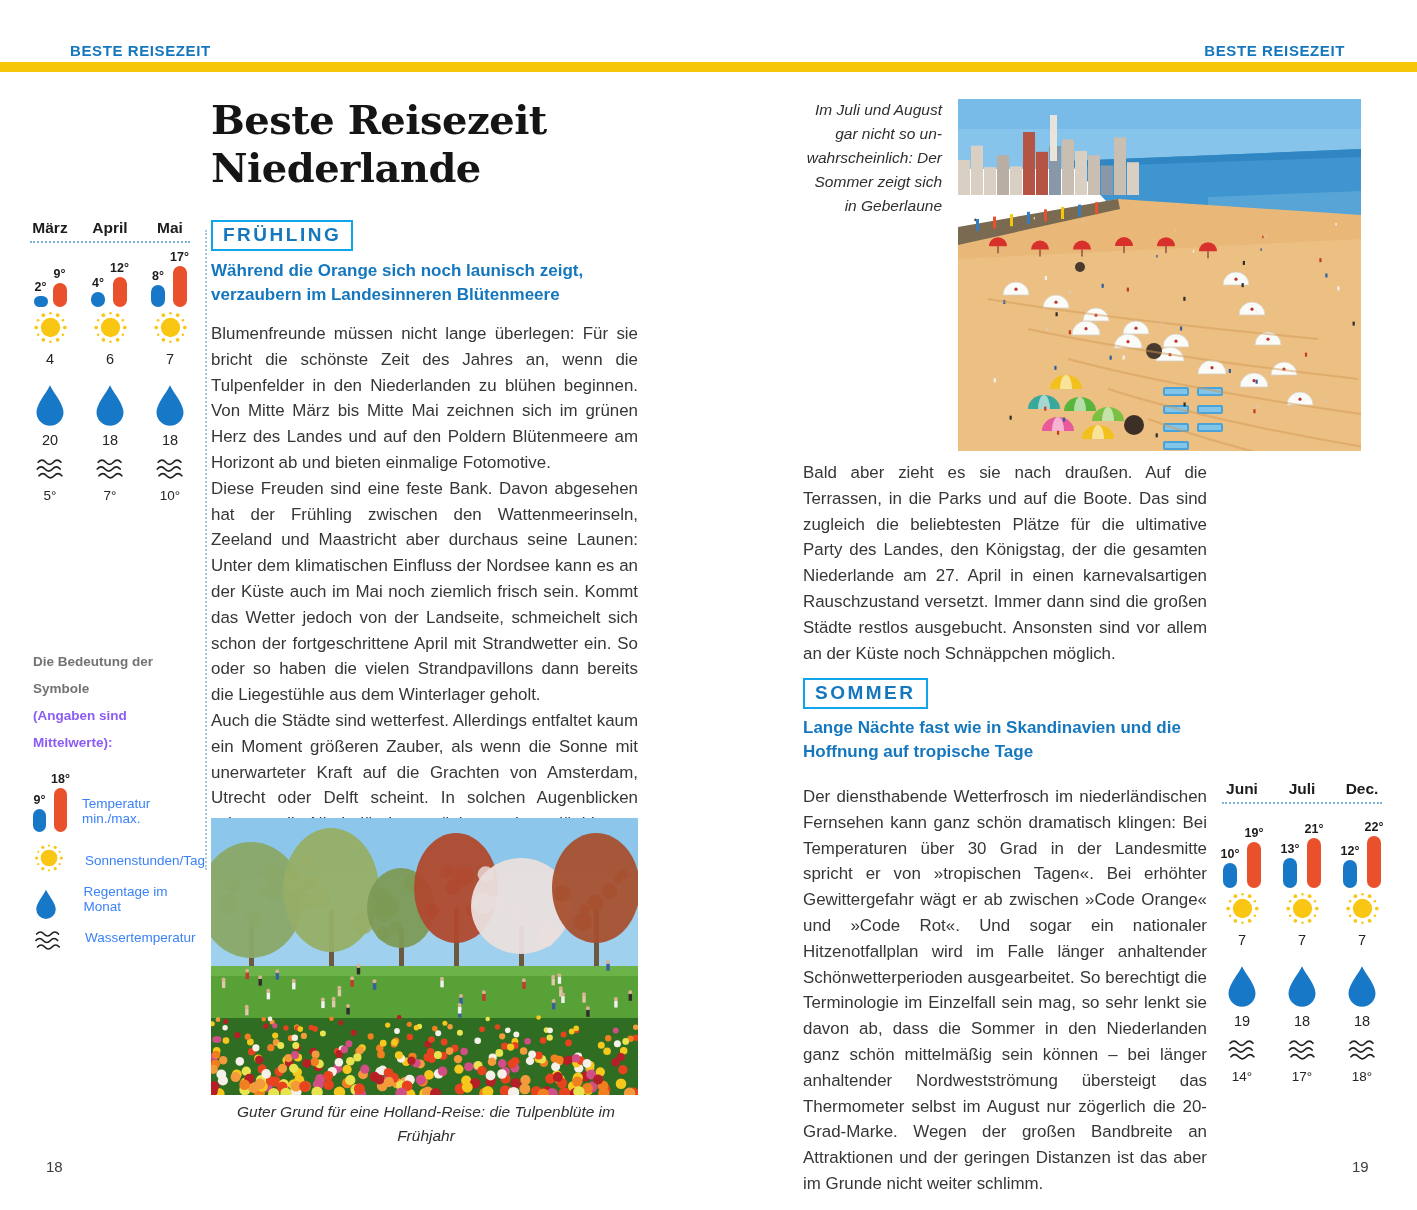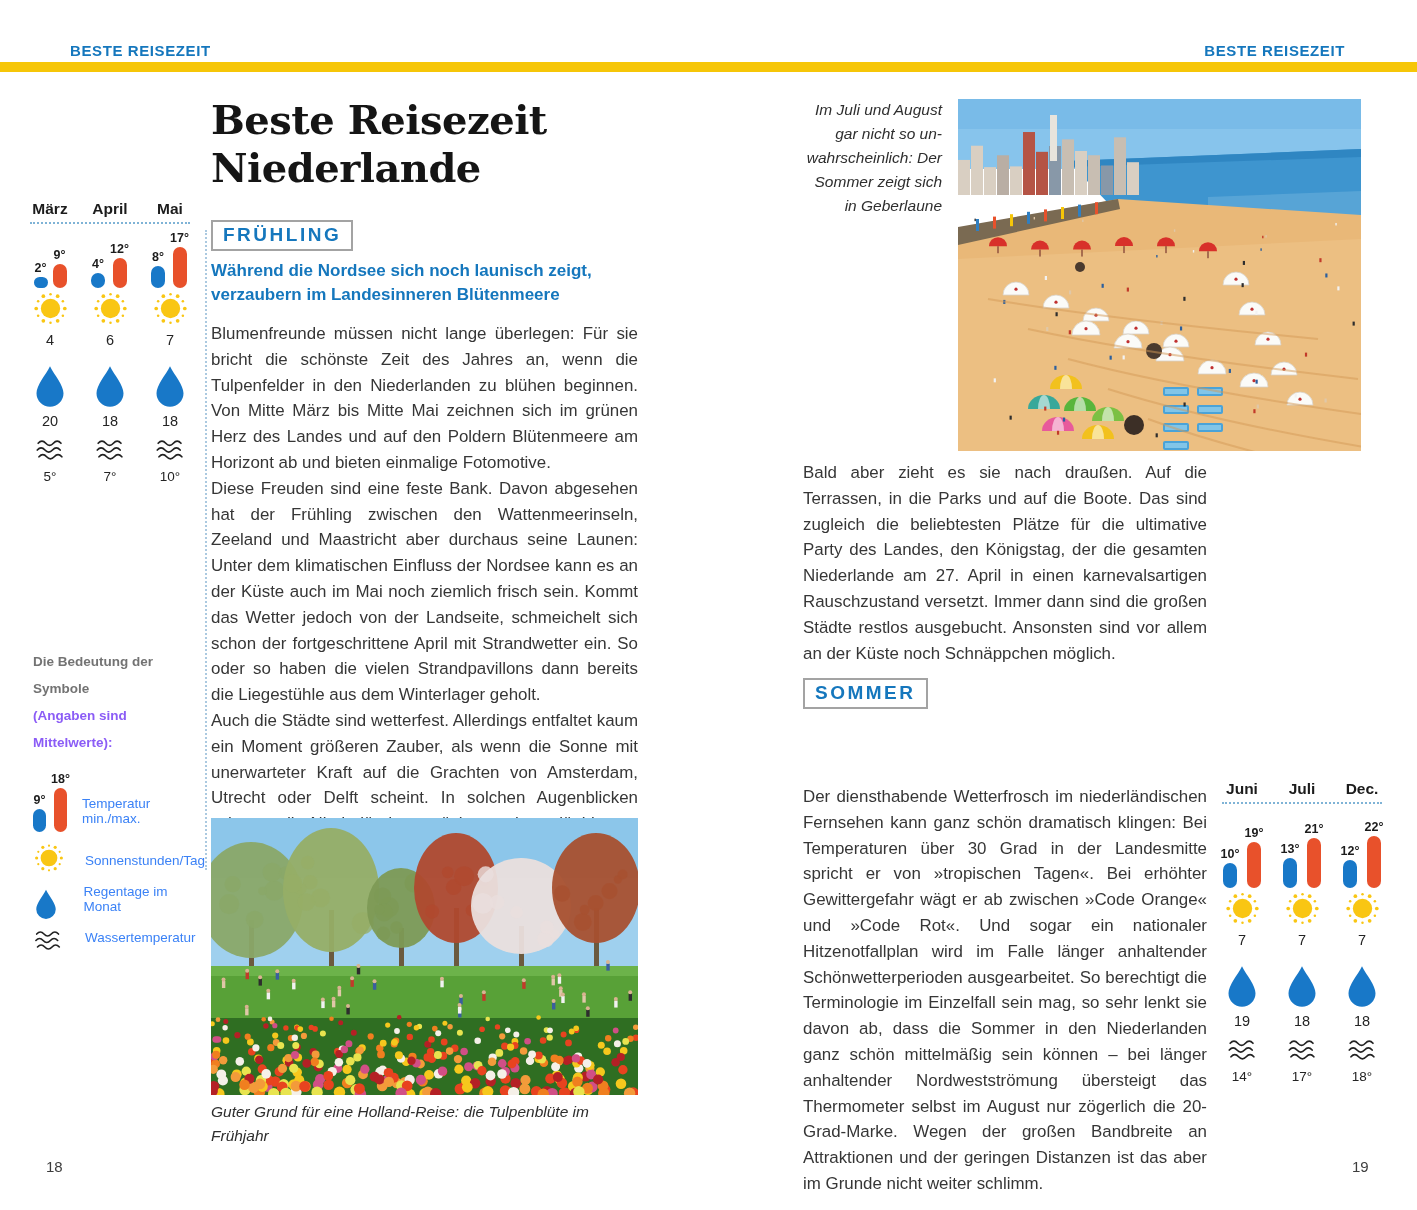--- a/index.html
+++ b/index.html
@@ -5,21 +5,21 @@
   html,body{margin:0;padding:0;background:#ffffff;}
   body{font-family:"Liberation Sans","DejaVu Sans",sans-serif;color:#343434;}
   .spread{position:relative;width:1417px;height:1210px;background:#ffffff;overflow:hidden;}
 
   .runhead{position:absolute;top:42px;font-size:15px;font-weight:bold;letter-spacing:.6px;color:#1577bd;}
   .rule-yellow{position:absolute;left:0;top:62px;width:1417px;height:10px;background:#f6c608;}
 
   .page-title{position:absolute;left:211px;top:96px;width:460px;font-family:"DejaVu Serif","Liberation Serif",serif;
     font-weight:bold;font-size:40px;line-height:48px;color:#151515;letter-spacing:-.5px;}
 
-  .badge{position:absolute;display:inline-block;border:2px solid #a3a3a3;color:#1577bd;font-weight:bold;
+  .badge{position:absolute;display:inline-block;border:2px solid #0ea5e9;color:#1577bd;font-weight:bold;
     font-size:19px;letter-spacing:2.5px;padding:2px 10px 3px;background:#fff;}
   .subtitle{position:absolute;width:432px;font-weight:bold;font-size:17px;line-height:24px;color:#1577bd;white-space:pre-line;}
   .para{margin:0;text-align:justify;font-size:16.9px;line-height:25.8px;color:#363636;hyphens:auto;-webkit-hyphens:auto;}
   .textcol{position:absolute;}
 
   .caption{position:absolute;font-style:italic;font-size:15.5px;color:#2e2e2e;line-height:24px;}
   .caption-right{text-align:right;white-space:pre-line;}
 
   .pagenum{position:absolute;font-size:15px;color:#3d3d3d;}
 
@@ -52,21 +52,21 @@
 
   <div class="runhead" style="left:70px;">BESTE REISEZEIT</div>
   <div class="runhead" style="right:72px;">BESTE REISEZEIT</div>
   <div class="rule-yellow"></div>
 
   <div class="page-title" style="white-space:pre-line;">Beste Reisezeit
 Niederlande</div>
 
   <div class="vdots" style="left:205px;top:230px;height:640px;"></div>
 
-  <div class="w-wrap" style="left:20px;top:200px;" id="weather-left">
+  <div class="w-wrap" style="left:20px;top:219px;" id="weather-left">
       <div class="w-months">
         <span>März</span>
         <span>April</span>
         <span>Mai</span>
       </div>
       <div class="w-dotted"></div>
       <div class="w-grid">
         <div class="w-col">
       <div class="w-temp" style="height:64px;">
             <div class="w-stack">
@@ -196,21 +196,21 @@
               <path d="M3 13 q4.5 -5 9 0 q4.5 5 9 0 q4.5 -5 9 0" stroke="#222" stroke-width="2" fill="none" stroke-linecap="round"></path>
               <path d="M5 21 q4.5 -5 9 0 q4.5 5 9 0 q4.5 -5 9 0" stroke="#222" stroke-width="2" fill="none" stroke-linecap="round"></path>
             </svg>
           </div>
       <div class="w-num" style="height:20px;font-size:13.5px;">10°</div>
     </div>
       </div>
     </div>
 
   <div class="badge" style="left:211px;top:220px;">FRÜHLING</div>
-  <div class="subtitle" style="left:211px;top:259px;">Während die Nordsee sich noch launisch zeigt,
+  <div class="subtitle" style="left:211px;top:259px;">Während die Orange sich noch launisch zeigt,
 verzaubern im Landesinneren Blütenmeere</div>
 
   <div class="textcol" style="left:211px;top:321px;width:427px;">
     <p class="para">Blumenfreunde müssen nicht lange überlegen: Für sie bricht die schönste Zeit des Jahres an, wenn die Tulpenfelder in den Niederlanden zu blühen beginnen. Von Mitte März bis Mitte Mai zeichnen sich im grünen Herz des Landes und auf den Poldern Blütenmeere am Horizont ab und bieten einmalige Fotomotive.</p>
     <p class="para">Diese Freuden sind eine feste Bank. Davon abgesehen hat der Frühling zwischen den Wattenmeerinseln, Zeeland und Maastricht aber durchaus seine Launen: Unter dem klimatischen Einfluss der Nordsee kann es an der Küste auch im Mai noch ziemlich frisch sein. Kommt das Wetter jedoch von der Landseite, schmeichelt sich schon der fortgeschrittene April mit Strandwetter ein. So oder so haben die vielen Strandpavillons dann bereits die Liegestühle aus dem Winterlager geholt.</p>
     <p class="para">Auch die Städte sind wetterfest. Allerdings entfaltet kaum ein Moment größeren Zauber, als wenn die Sonne mit unerwarteter Kraft auf die Grachten von Amsterdam, Utrecht oder Delft scheint. In solchen Augenblicken schauen die Niederländer zunächst noch ungläubig aus dem Fenster – ist es wirklich so warm?</p>
   </div>
 
   <div class="legend">
     <div class="legend-title">Die Bedeutung der Symbole</div>
@@ -684,21 +684,21 @@
       <circle cx="146.4" cy="239.4" r="4.1" fill="#e8e44f"></circle>
       <circle cx="84.0" cy="237.1" r="4.0" fill="#d14f86"></circle>
       <circle cx="24.6" cy="259.1" r="5.0" fill="#f39b3a"></circle>
       <circle cx="106.1" cy="274.3" r="5.7" fill="#e8e44f"></circle>
       <circle cx="238.6" cy="233.1" r="3.8" fill="#f39b3a"></circle>
       <circle cx="38.4" cy="260.8" r="5.1" fill="#b42025"></circle>
       <circle cx="117.3" cy="257.8" r="4.9" fill="#e8431f"></circle>
       <circle cx="74.9" cy="209.9" r="2.7" fill="#e8431f"></circle>
       <circle cx="33.5" cy="266.7" r="5.3" fill="#f07f1f"></circle>
     </svg>
-  <div class="caption" style="left:211px;top:1100px;width:430px;">Guter Grund für eine Holland-Reise: die Tulpenblüte im Frühjahr</div>
+  <div class="caption" style="left:211px;top:1100px;width:430px;text-align:center;">Guter Grund für eine Holland-Reise: die Tulpenblüte im Frühjahr</div>
 
   <div class="pagenum" style="left:46px;top:1158px;">18</div>
 
   <div class="caption caption-right" style="left:792px;top:98px;width:150px;">Im Juli und August
 gar nicht so un-
 wahrscheinlich: Der
 Sommer zeigt sich
 in Geberlaune</div>
 
   <svg class="photo" id="beach-photo" style="left:958px;top:99px;" width="403" height="352" viewBox="0 0 403 352">
@@ -855,20 +855,22 @@
       <path d="M110 260 q 120 32 330 60" stroke="#d49a55" stroke-width="2" fill="none" opacity=".5"></path>
       <path d="M150 290 q 120 38 330 70" stroke="#d49a55" stroke-width="2" fill="none" opacity=".5"></path>
       <path d="M190 320 q 120 44 330 80" stroke="#d49a55" stroke-width="2" fill="none" opacity=".5"></path>
     </svg>
 
   <div class="textcol" style="left:803px;top:460px;width:404px;">
     <p class="para">Bald aber zieht es sie nach draußen. Auf die Terrassen, in die Parks und auf die Boote. Das sind zugleich die beliebtesten Plätze für die ultimative Party des Landes, den Königstag, der die gesamten Niederlande am 27. April in einen karnevalsartigen Rauschzustand versetzt. Immer dann sind die großen Städte restlos ausgebucht. Ansonsten sind vor allem an der Küste noch Schnäppchen möglich.</p>
   </div>
 
   <div class="badge" style="left:803px;top:678px;">SOMMER</div>
+  <div class="subtitle" style="left:803px;top:716px;">Lange Nächte fast wie in Skandinavien und die
+Hoffnung auf tropische Tage</div>
 
   <div class="textcol" style="left:803px;top:784px;width:404px;">
     <p class="para">Der diensthabende Wetterfrosch im niederländischen Fernsehen kann ganz schön dramatisch klingen: Bei Temperaturen über 30 Grad in der Landesmitte spricht er von »tropischen Tagen«. Bei erhöhter Gewittergefahr wägt er ab zwischen »Code Orange« und »Code Rot«. Und sogar ein nationaler Hitzenotfallplan wird im Falle länger anhaltender Schönwetterperioden ausgearbeitet. So berechtigt die Terminologie im Einzelfall sein mag, so sehr lenkt sie davon ab, dass die Sommer in den Niederlanden ganz schön mittelmäßig sein können – bei länger anhaltender Nordwestströmung übersteigt das Thermometer selbst im August nur zögerlich die 20-Grad-Marke. Wegen der großen Bandbreite an Attraktionen und der geringen Distanzen ist das aber im Grunde nicht weiter schlimm.</p>
   </div>
 
   <div class="w-wrap" style="left:1212px;top:780px;" id="weather-right">
       <div class="w-months">
         <span>Juni</span>
         <span>Juli</span>
         <span>Dec.</span>

